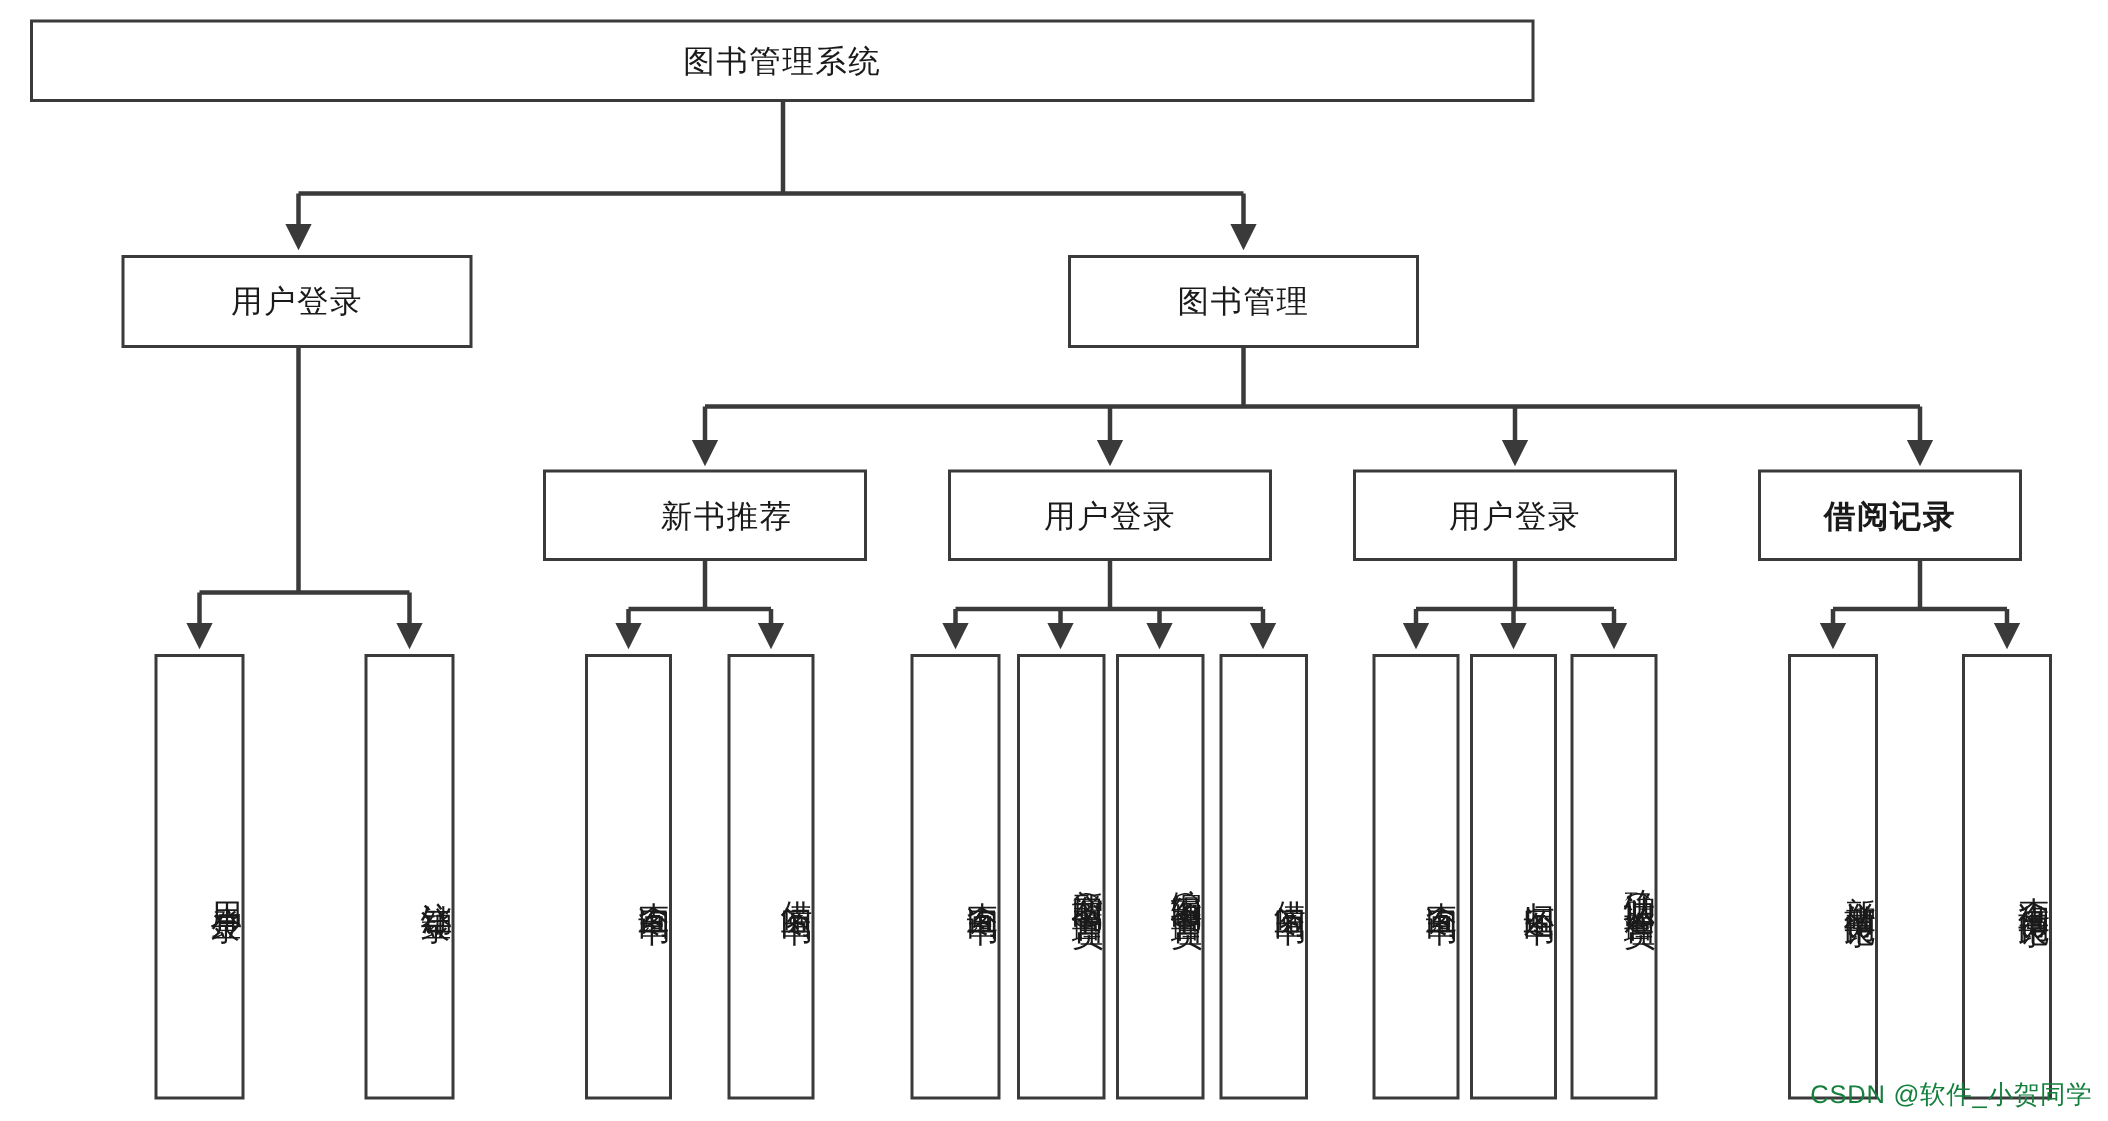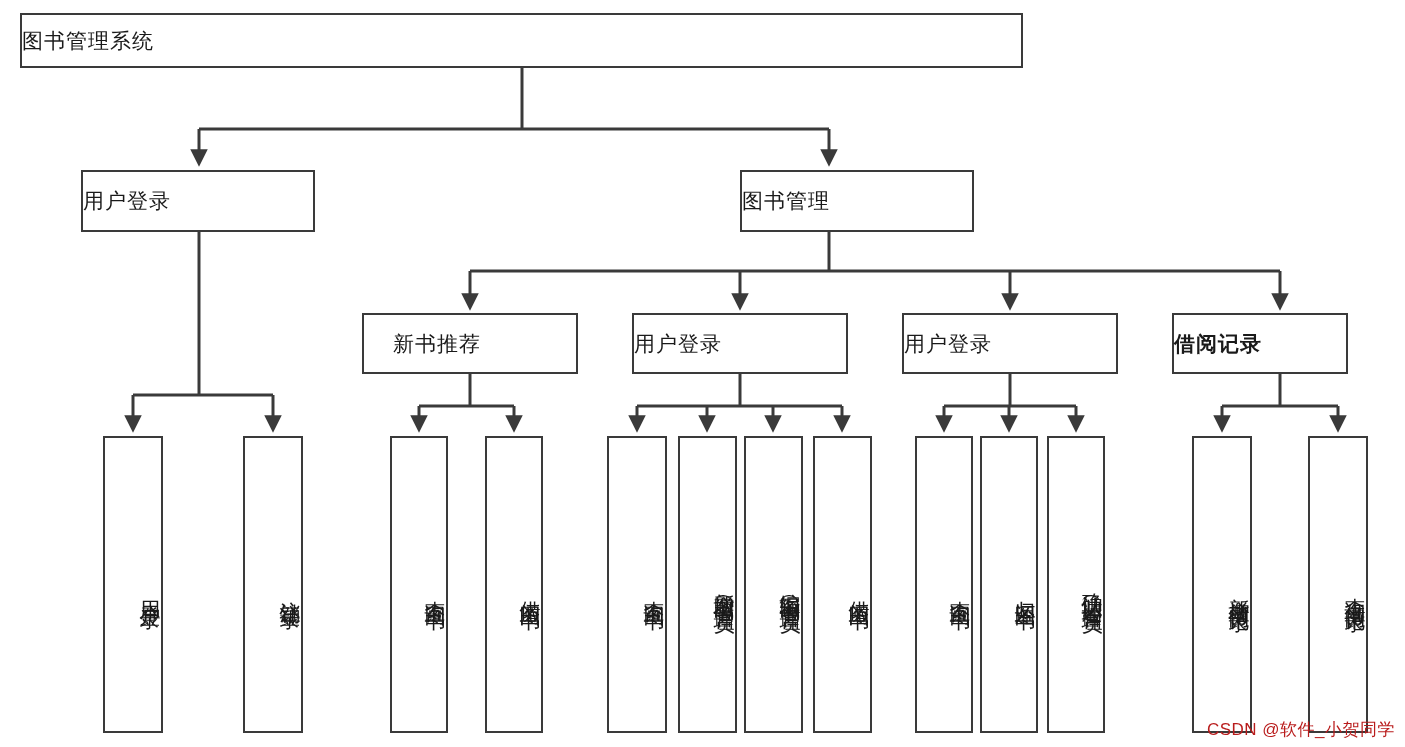--- a/index.html
+++ b/index.html
@@ -10,20 +10,21 @@
   }
   #diagram{position:absolute;left:0;top:0;width:1405px;height:747px;}
 
   .node{
     position:absolute;
     box-sizing:border-box;
     background:#ffffff;
     border:2px solid #3a3a3a;
     display:flex;
     align-items:center;
+    justify-content:center;
     color:#1a1a1a;
     z-index:3;
   }
   .node.horiz{
     font-size:21px;
     letter-spacing:1px;
   }
   .node.vert{
     writing-mode:vertical-rl;
     text-orientation:upright;
@@ -36,21 +37,21 @@
   }
   .node .label{display:block;}
 
   
   #wires{position:absolute;left:0;top:0;width:1405px;height:747px;z-index:1;}
 
   .watermark{
     position:absolute;
     right:10px;bottom:6px;
     font-size:17px;
-    color:#b91c1c;
+    color:#15803d;
     z-index:5;
     white-space:nowrap;
     letter-spacing:0.5px;
   }
 </style>
 </head>
 <body>
 
 <div id="diagram">
 
@@ -104,21 +105,21 @@
     </g>
   </svg>
 
   <div class="node horiz" style="left:20px;top:13px;width:1003px;height:55px;">
     <span class="label">图书管理系统</span>
   </div>
 
   <div class="node horiz" style="left:81px;top:170px;width:234px;height:62px;">
     <span class="label">用户登录</span>
   </div>
-  <div class="node horiz" style="left:712px;top:170px;width:234px;height:62px;margin-left:28px;">
+  <div class="node horiz" style="left:712px;top:170px;width:234px;height:62px;">
     <span class="label">图书管理</span>
   </div>
 
   <div class="node horiz" style="left:362px;top:313px;width:216px;height:61px;padding-left:29px;">
     <span class="label">新书推荐</span>
   </div>
   <div class="node horiz" style="left:632px;top:313px;width:216px;height:61px;">
     <span class="label">用户登录</span>
   </div>
   <div class="node horiz" style="left:902px;top:313px;width:216px;height:61px;">

